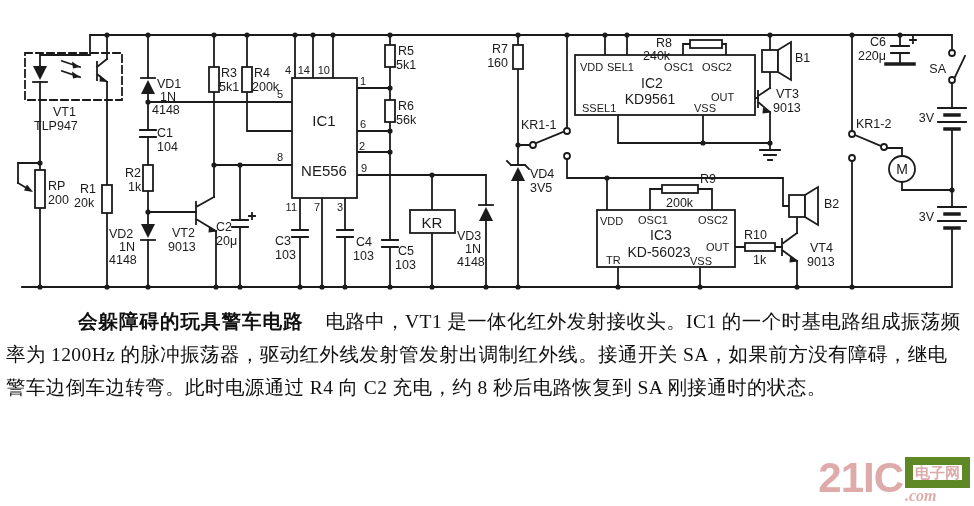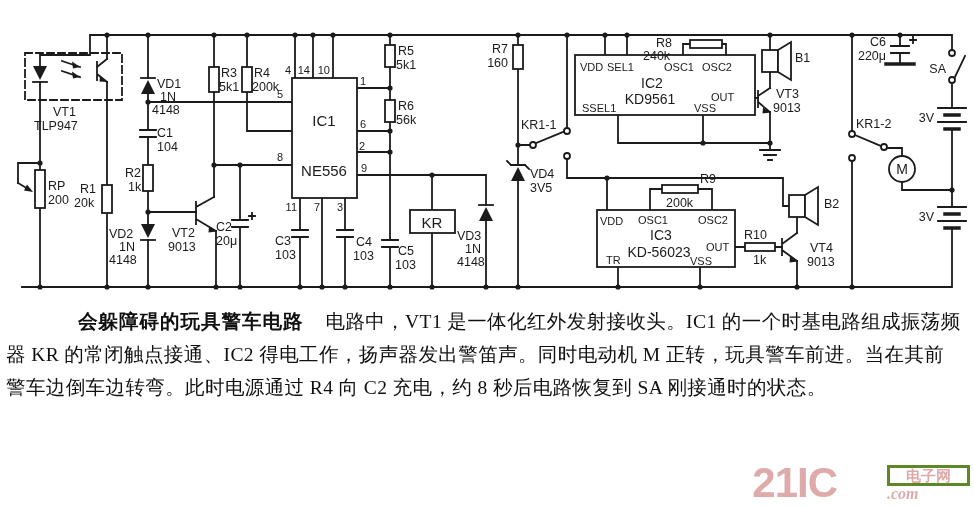--- a/index.html
+++ b/index.html
@@ -8,26 +8,26 @@
   #schematic{position:absolute;left:0;top:0;}
   svg text{font-family:"Liberation Sans",sans-serif;fill:#1b1b1b;}
   .desc{position:absolute;left:0;top:301px;width:974px;padding:4px 6px 0 6px;box-sizing:border-box;
         font-family:"Liberation Serif",serif;color:#101010;font-size:19.5px;line-height:33px;
         letter-spacing:0.4px;white-space:nowrap;}
   .dline{height:33px;overflow:hidden;}
   .dline b{font-weight:bold;letter-spacing:1px;}
   .first{padding-left:72px;}
   .gap{display:inline-block;width:22px;}
   .watermark{position:absolute;right:4px;bottom:2px;color:#dba1a1;opacity:0.9;
-             display:flex;align-items:center;line-height:1;z-index:0;
-             font-family:"Liberation Sans",sans-serif;gap:48px;}
+             display:flex;align-items:flex-start;line-height:1;z-index:0;
+             font-family:"Liberation Sans",sans-serif;}
   .desc{z-index:1;}
   .wm-big{font-size:42px;font-weight:bold;letter-spacing:-1px;}
   .wm-right{display:inline-flex;flex-direction:column;align-items:flex-start;margin-left:2px;}
-  .wm-cn{font-size:15px;font-weight:bold;border:3px solid #4d7c0f;padding:0 16px;}
+  .wm-cn{font-size:15px;font-weight:bold;border:8px solid #4d7c0f;padding:0 2px;}
   .wm-com{font-size:16px;font-weight:bold;font-style:italic;font-family:"Liberation Serif",serif;}
 </style>
 </head>
 <body>
 <div id="page">
 
 <svg id="schematic" width="974" height="300" viewBox="0 0 974 300" stroke="#1b1b1b" fill="none" stroke-width="1.8" stroke-linecap="square">
 
   <path d="
     M90,35 H952
@@ -331,21 +331,21 @@
         <text x="744" y="239" font-size="12.5">R10</text>
         <text x="753" y="264" font-size="12.5">1k</text>
         <text x="810" y="252" font-size="12.5">VT4</text>
         <text x="807" y="266" font-size="12.5">9013</text>
         <text x="824" y="208" font-size="12.5">B2</text>
       </g>
 </svg>
 
 <div class="desc">
   <div class="dline first"><b>会躲障碍的玩具警车电路</b><span class="gap"></span><span>电路中，VT1 是一体化红外发射接收头。IC1 的一个时基电路组成振荡频</span></div>
-  <div class="dline">器 KR 的常闭触点接通、IC2 得电工作，扬声器发出警笛声。同时电动机 M 正转，玩具警车前进。当在其前</div>
+  <div class="dline">率为 1200Hz 的脉冲振荡器，驱动红外线发射管发射出调制红外线。接通开关 SA，如果前方没有障碍，继电</div>
   <div class="dline">警车边倒车边转弯。此时电源通过 R4 向 C2 充电，约 8 秒后电路恢复到 SA 刚接通时的状态。</div>
 </div>
 
 <div class="watermark">
   <span class="wm-big">21IC</span>
   <span class="wm-right">
     <span class="wm-cn">电子网</span>
     <span class="wm-com">.<span>com</span></span>
   </span>
 </div>

